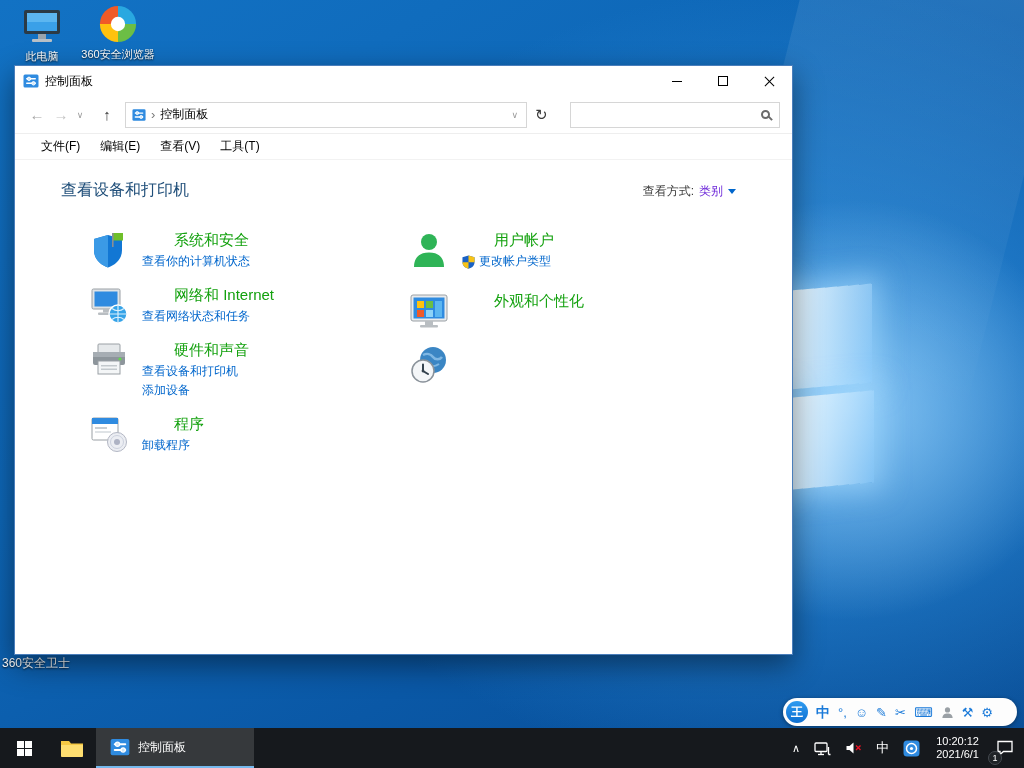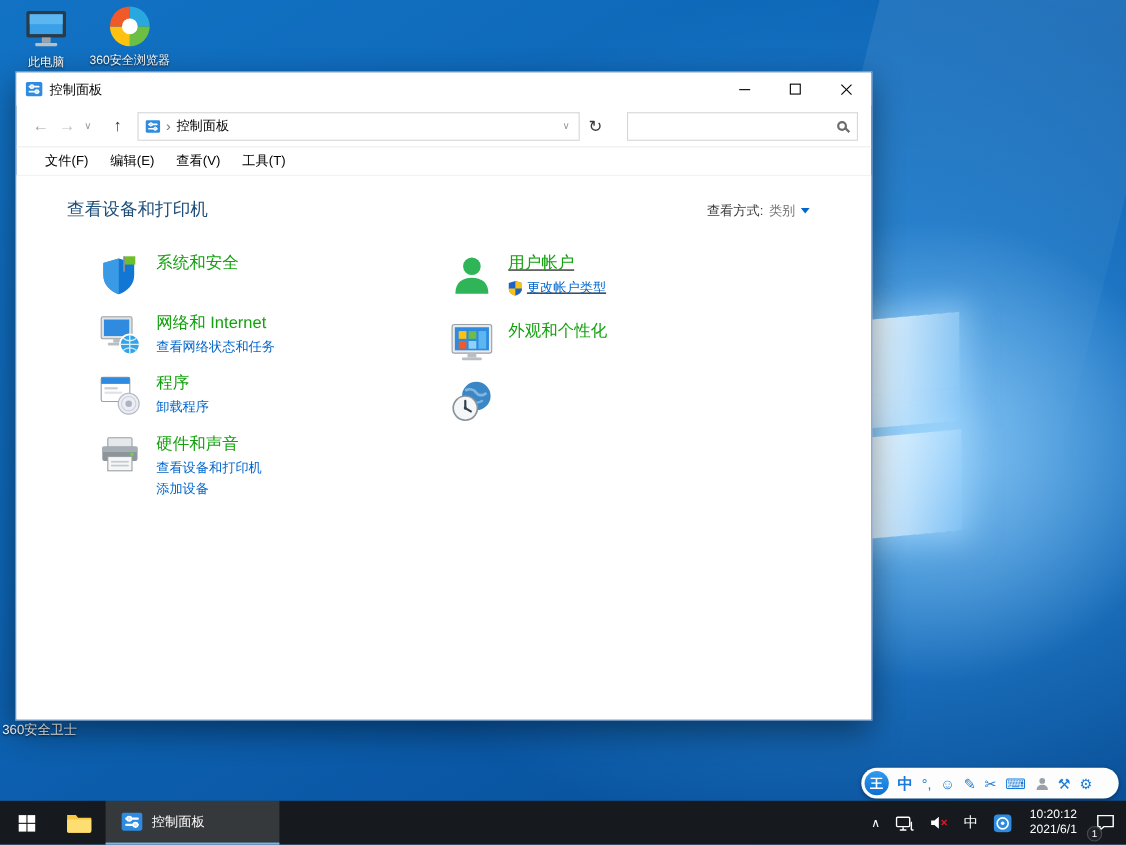--- a/index.html
+++ b/index.html
@@ -59,30 +59,30 @@
   .mag { width:9px; height:9px; border:2px solid #6b6b6b; border-radius:50%; position:relative; margin-right:3px; }
   .mag::after { content:""; position:absolute; width:6px; height:2px; background:#6b6b6b; transform:rotate(45deg); right:-5px; bottom:-2px; }
 
   .menubar { height:26px; display:flex; align-items:center; padding-left:16px; font-size:12px; color:#000;
     border-bottom:1px solid #f2f2f2; flex:0 0 auto; }
   .menubar span { padding:0 10px; cursor:default; }
 
   .content { position:relative; flex:1; background:#fff; }
   .heading { position:absolute; left:46px; top:20px; font-size:16px; color:#1f4e79; }
   .viewby { position:absolute; right:56px; top:23px; font-size:12px; color:#3c3c3c; display:flex; align-items:center; gap:5px; }
-  .viewby .vb-value { color:#737373; cursor:pointer; }
+  .viewby .vb-value { color:#6d28d9; cursor:pointer; }
   .vb-caret { width:0; height:0; border-left:4px solid transparent; border-right:4px solid transparent; border-top:5px solid #0066cc; }
 
   .col { position:absolute; top:70px; width:330px; }
   .col.left { left:74px; }
   .col.right { left:394px; }
   .cat { display:flex; gap:13px; align-items:flex-start; }
-  .cat.mb14 { margin-bottom:14px; } .cat.mb20 { margin-bottom:20px;text-decoration:underline; }
+  .cat.mb14 { margin-bottom:14px; } .cat.mb20 { margin-bottom:20px; }
   .cat .cicon { width:40px; height:40px; flex:0 0 40px; cursor:pointer; }
-  .cat-title { font-size:15px; color:#13a10e; line-height:20px; cursor:pointer; margin-bottom:2px; }
+  .cat-title { font-size:15px; color:#13a10e; line-height:20px; cursor:pointer; margin-bottom:2px;margin-left:32px; }
   .cat-link { font-size:12px; color:#0066cc; line-height:19px; cursor:pointer; display:flex; align-items:center; gap:4px; }
   .minh40 { min-height:40px; }
 
   
   .imebar { position:absolute; left:783px; top:698px; width:234px; height:28px; background:#fdfdfd;
     border-radius:14px; box-shadow:0 1px 4px rgba(0,0,0,.4); display:flex; align-items:center;
     padding:0 8px 0 3px; gap:8px; z-index:25; }
   .ime-logo { width:22px; height:22px; border-radius:50%; background:linear-gradient(#2f9bf0,#0d6fd1);
     color:#fff; font-size:12px; font-weight:bold; display:flex; align-items:center; justify-content:center; }
   .ime-it { color:#1a7ad9; font-size:13px; line-height:1; cursor:pointer; }
@@ -213,68 +213,69 @@
 
         <div class="cat mb14">
           <svg class="cicon" viewBox="0 0 40 40">
             <path d="M19 5 L33 9 V20 C33 29 27 34.5 19 37.5 C11 34.5 5 29 5 20 V9 Z" fill="#1277d4"></path>
             <path d="M19 5 L19 37.5 C11 34.5 5 29 5 20 V9 Z" fill="#3b9ae6"></path>
             <rect x="24" y="3" width="10" height="7.5" fill="#6fbf2a"></rect>
             <rect x="23" y="3" width="1.6" height="14" fill="#8a8f94"></rect>
           </svg>
           <div>
             <div class="cat-title">系统和安全</div>
+            <div class="cat-link">查看你的计算机状态</div>
           </div>
         </div>
 
         <div class="cat mb14">
           <svg class="cicon" viewBox="0 0 40 40">
             <rect x="3" y="4" width="28" height="20" rx="1.5" fill="#dfe3e6" stroke="#9aa0a5"></rect>
             <rect x="5.5" y="6.5" width="23" height="15" fill="#2f8be0"></rect>
             <rect x="14" y="24" width="6" height="3.5" fill="#b9bec2"></rect>
             <rect x="9" y="27.5" width="16" height="2.5" rx="1" fill="#b9bec2"></rect>
             <circle cx="29" cy="29" r="9" fill="#35a3e8" stroke="#fff" stroke-width="1.5"></circle>
             <path d="M20.5 29 h17 M29 20.5 v17 M23 23.5 c3.5 3 8.5 3 12 0 M23 34.5 c3.5 -3 8.5 -3 12 0" stroke="#d8effc" stroke-width="1.2" fill="none"></path>
           </svg>
           <div>
             <div class="cat-title">网络和 Internet</div>
             <div class="cat-link">查看网络状态和任务</div>
+          </div>
+        </div>
+
+        <div class="cat mb14">
+          <svg class="cicon" viewBox="0 0 40 40">
+            <rect x="9" y="4" width="22" height="9" rx="1" fill="#e6e9eb" stroke="#9aa0a5"></rect>
+            <rect x="4" y="12" width="32" height="13" rx="2" fill="#8d959b"></rect>
+            <rect x="4" y="12" width="32" height="5" fill="#a6adb3"></rect>
+            <circle cx="31" cy="19" r="1.6" fill="#62d84e"></circle>
+            <rect x="9" y="21" width="22" height="13" fill="#f4f6f7" stroke="#9aa0a5"></rect>
+            <rect x="12" y="25" width="16" height="1.5" fill="#c3c9cd"></rect>
+            <rect x="12" y="28.5" width="16" height="1.5" fill="#c3c9cd"></rect>
+          </svg>
+          <div>
+            <div class="cat-title">硬件和声音</div>
+            <div class="cat-link">查看设备和打印机</div>
+            <div class="cat-link">添加设备</div>
           </div>
         </div>
 
         <div class="cat mb14">
           <svg class="cicon" viewBox="0 0 40 40">
             <rect x="3" y="4" width="26" height="22" rx="1.5" fill="#fff" stroke="#9aa0a5"></rect>
             <rect x="3" y="4" width="26" height="6" fill="#2f8be0"></rect>
             <rect x="6" y="13" width="12" height="2" fill="#c9cfd4"></rect>
             <rect x="6" y="17" width="16" height="2" fill="#dfe3e6"></rect>
             <circle cx="28" cy="28" r="9.5" fill="#eceef3" stroke="#b3b7c4"></circle>
             <circle cx="28" cy="28" r="3" fill="#aeb3c4"></circle>
             <circle cx="28" cy="28" r="6.5" fill="none" stroke="#cdd2de"></circle>
           </svg>
           <div>
             <div class="cat-title">程序</div>
             <div class="cat-link">卸载程序</div>
-          </div>
-        </div>
-
-        <div class="cat mb14">
-          <svg class="cicon" viewBox="0 0 40 40">
-            <rect x="9" y="4" width="22" height="9" rx="1" fill="#e6e9eb" stroke="#9aa0a5"></rect>
-            <rect x="4" y="12" width="32" height="13" rx="2" fill="#8d959b"></rect>
-            <rect x="4" y="12" width="32" height="5" fill="#a6adb3"></rect>
-            <circle cx="31" cy="19" r="1.6" fill="#62d84e"></circle>
-            <rect x="9" y="21" width="22" height="13" fill="#f4f6f7" stroke="#9aa0a5"></rect>
-            <rect x="12" y="25" width="16" height="1.5" fill="#c3c9cd"></rect>
-            <rect x="12" y="28.5" width="16" height="1.5" fill="#c3c9cd"></rect>
-          </svg>
-          <div>
-            <div class="cat-title">硬件和声音</div>
-            <div class="cat-link">查看设备和打印机</div>
-            <div class="cat-link">添加设备</div>
           </div>
         </div>
       </div>
 
       <div class="col right">
 
         <div class="cat mb20">
           <svg class="cicon" viewBox="0 0 40 40">
             <circle cx="20" cy="12" r="8" fill="#2fb457"></circle>
             <path d="M5 37 C5 27 11 22.5 20 22.5 C29 22.5 35 27 35 37 Z" fill="#2fb457"></path>

